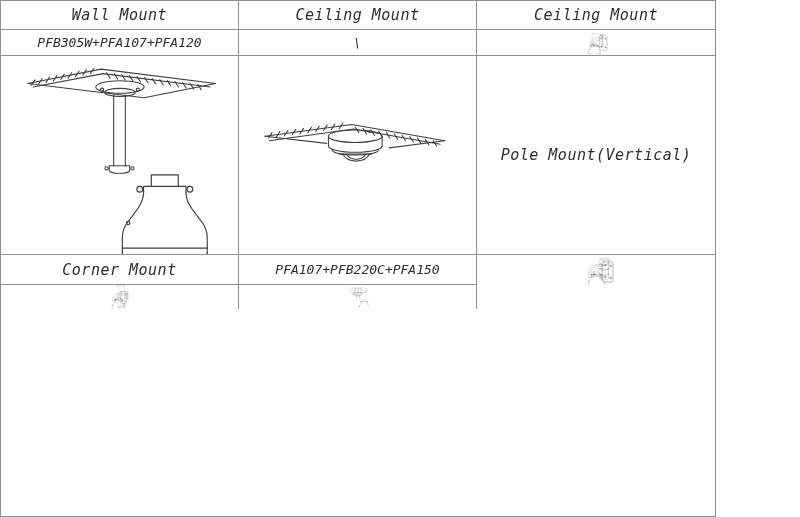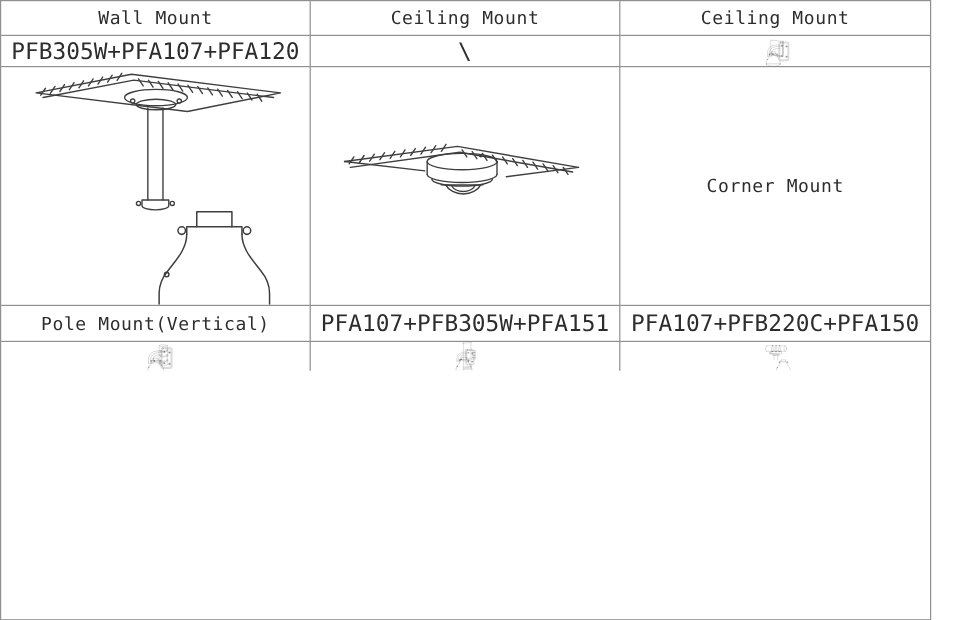--- a/index.html
+++ b/index.html
@@ -3,40 +3,41 @@
 <meta charset="utf-8">
 <style>
   :root{
     --grid:#8f8f8f;
     --draw:#3f3f3f;
     --txt:#2d2d2d;
     --bg:#ffffff;
   }
   html,body{margin:0;padding:0;background:var(--bg);}
   .sheet{
-    width:776px;height:517px;box-sizing:border-box;
+    width:716px;height:517px;box-sizing:border-box;
     border:1.5px solid var(--grid);
     display:grid;
     grid-template-columns:repeat(3,1fr);
     grid-template-rows:29px 26px 199px 30px 24px 1fr;
     font-family:"DejaVu Sans Mono","Liberation Mono",monospace;
     color:var(--txt);
     background:var(--bg);
+    font-style:italic;
   }
   .cell{
     box-sizing:border-box;
     border-right:1.5px solid var(--grid);
     border-bottom:1.5px solid var(--grid);
     display:flex;align-items:center;justify-content:center;
     overflow:hidden;
   }
   .cell:nth-child(3n){border-right:none;}
   .cell.last{border-bottom:none;}
   .t{font-size:15px;letter-spacing:0.5px;}
-  .p{font-size:19px;letter-spacing:0px;}
+  .p{font-size:13px;letter-spacing:0px;}
   svg.fig{display:block;width:100%;height:100%;}
   .ln{fill:none;stroke:var(--draw);stroke-width:1.2;stroke-linecap:round;stroke-linejoin:round;}
   .filldot{fill:var(--draw);stroke:none;}
 </style>
 </head>
 <body>
 
 <svg width="0" height="0" style="position:absolute" aria-hidden="true">
   <defs>
 
@@ -147,29 +148,26 @@
         <path d="M104,94 A26,6 0 0 0 156,94"></path>
         <path d="M112,99 H148"></path>
         <path d="M116,99 A16,12 0 0 0 146,99"></path>
         <path d="M121,100 A11,8 0 0 0 141,100"></path>
         <circle class="filldot" cx="146" cy="74" r="1.5"></circle>
       </g>
     </svg>
   </div>
 
   <div class="cell t">
+      <span>Pole Mount(Vertical)</span>
+    </div>
+  <div class="cell t">
       <span>Corner Mount</span>
     </div>
-  <div class="cell t">
-      <span>Pole Mount(Vertical)</span>
-    </div>
-
-  <div class="cell p">
-      <span>PFA107+PFB305W+PFA151</span>
-    </div>
+
   <div class="cell p">
       <span>PFA107+PFB220C+PFA150</span>
     </div>
 
   <div class="cell last">
     <svg class="fig" viewBox="0 0 265 204">
       <g class="ln">
         <ellipse cx="188" cy="26" rx="29" ry="6"></ellipse>
         <path d="M159,26 V162 M217,26 V162"></path>
         <path d="M159,162 A29,6 0 0 0 217,162"></path>

